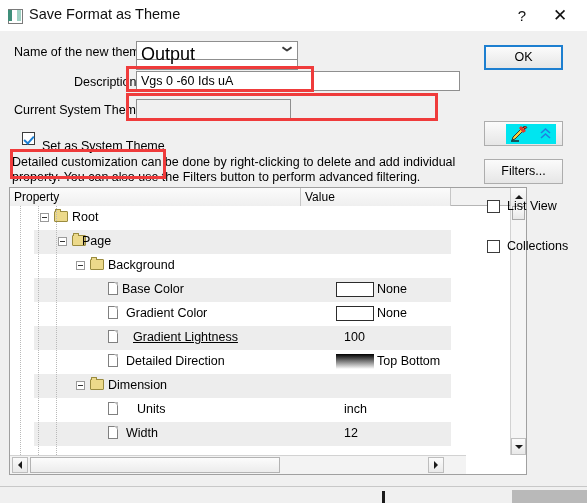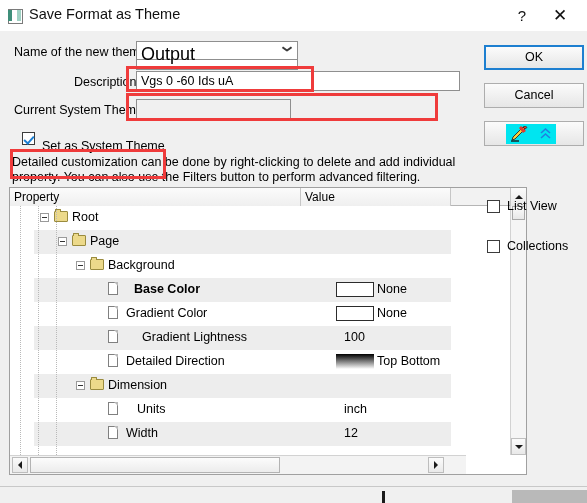--- a/index.html
+++ b/index.html
@@ -443,21 +443,21 @@
     width: 250px; height: 16px;
     background: linear-gradient(#fcfcfc, #ececec);
     border: 1px solid #b3b3b3;
     box-sizing: border-box;
   }
 
   
   .rbtn {
     position: absolute;
     left: 484px;
-    width: 100px; height: 25px;
+    width: 79px; height: 25px;
     background: linear-gradient(#fbfbfb, #e6e6e6);
     border: 1px solid #adadad;
     box-sizing: border-box;
     font-size: 12.5px;
     color: #000;
     text-align: center;
     line-height: 23px;
     cursor: default;
   }
   #btn-ok {
@@ -584,48 +584,48 @@
 
     <div id="tree-rows">
         <div class="trow odd">
           <span class="twisty" style="left: 6px;"></span>
           <span class="folder" style="left: 20px;"></span>
           <span class="tlabel" style="left: 38px;">Root</span>
         </div>
         <div class="trow even">
           <span class="twisty" style="left: 24px;"></span>
           <span class="folder" style="left: 38px;"></span>
-          <span class="tlabel" style="left: 56px;">Page</span>
+          <span class="tlabel" style="left: 48px;">Page</span>
         </div>
         <div class="trow odd">
           <span class="twisty" style="left: 42px;"></span>
           <span class="folder" style="left: 56px;"></span>
           <span class="tlabel" style="left: 74px;">Background</span>
         </div>
         <div class="trow even">
           <span class="page-icon" style="left: 74px;"></span>
-          <span class="tlabel" style="left: 100px; font-weight: bold;">Base Color</span>
+          <span class="tlabel" style="left: 88px;">Base Color</span>
           <span class="swatch" style="background: rgb(255, 255, 255);"></span>
           <span class="vlabel shifted">None</span>
           <span class="vdrop">
             <span class="a"></span>
           </span>
         </div>
         <div class="trow odd">
           <span class="page-icon" style="left: 74px;"></span>
           <span class="tlabel" style="left: 92px; text-align: center;">Gradient Color</span>
           <span class="swatch" style="background: rgb(255, 255, 255);"></span>
           <span class="vlabel shifted">None</span>
           <span class="vdrop">
             <span class="a"></span>
           </span>
         </div>
         <div class="trow even">
           <span class="page-icon" style="left: 74px;"></span>
-          <span class="tlabel" style="left: 108px;">Gradient Lightness</span>
+          <span class="tlabel" style="left: 99px; text-decoration: underline;">Gradient Lightness</span>
           <span class="vlabel">100</span>
         </div>
         <div class="trow odd">
           <span class="page-icon" style="left: 74px;"></span>
           <span class="tlabel" style="left: 92px;">Detailed Direction</span>
           <span class="swatch grad"></span>
           <span class="vlabel shifted">Top Bottom</span>
           <span class="vdrop">
             <span class="a"></span>
           </span>
@@ -665,35 +665,35 @@
       <div class="rgt">
           <span class="a"></span>
         </div>
     </div>
   <div class="vline" style="left: 10px;"></div>
       <div class="vline" style="left: 28px;"></div>
       <div class="vline" style="left: 46px;"></div>
     </div>
 
   <div class="rbtn" id="btn-ok">OK</div>
-  <div class="rbtn" id="btn-cancel">Cancel</div>
   <div class="rbtn" id="btn-icon">
     <span class="iconbox">
       <svg class="pencil" viewBox="0 0 18 16" xmlns="http://www.w3.org/2000/svg">
         <path d="M2 14 L5 13 L15 3 L13 1 L3 11 Z" fill="#f5d13c" stroke="#2a2a2a" stroke-width="0.9"></path>
         <path d="M13 1 L15 3 L17 1.5 L15.5 0 Z" fill="#e23b2c" stroke="#2a2a2a" stroke-width="0.8"></path>
         <path d="M11 0 L16 5 L13 7 L9 2 Z" fill="#e23b2c"></path>
         <path d="M1 15 L9 15" stroke="#1a1a1a" stroke-width="1.4"></path>
       </svg>
       <svg class="chev2" viewBox="0 0 11 12" xmlns="http://www.w3.org/2000/svg">
         <path d="M1 5 L5.5 1 L10 5" fill="none" stroke="#1f7fe0" stroke-width="1.6"></path>
         <path d="M1 10 L5.5 6 L10 10" fill="none" stroke="#1f7fe0" stroke-width="1.6"></path>
       </svg>
     </span>
   </div>
+  <div class="rbtn" id="btn-filters">Filters...</div>
 
   <div class="rchk" id="chk-list-view">
     <span class="cbox"></span>
     <span class="cb-label">List View</span>
   </div>
   <div class="rchk" id="chk-collections">
     <span class="cbox"></span>
     <span class="cb-label">Collections</span>
   </div>
 

